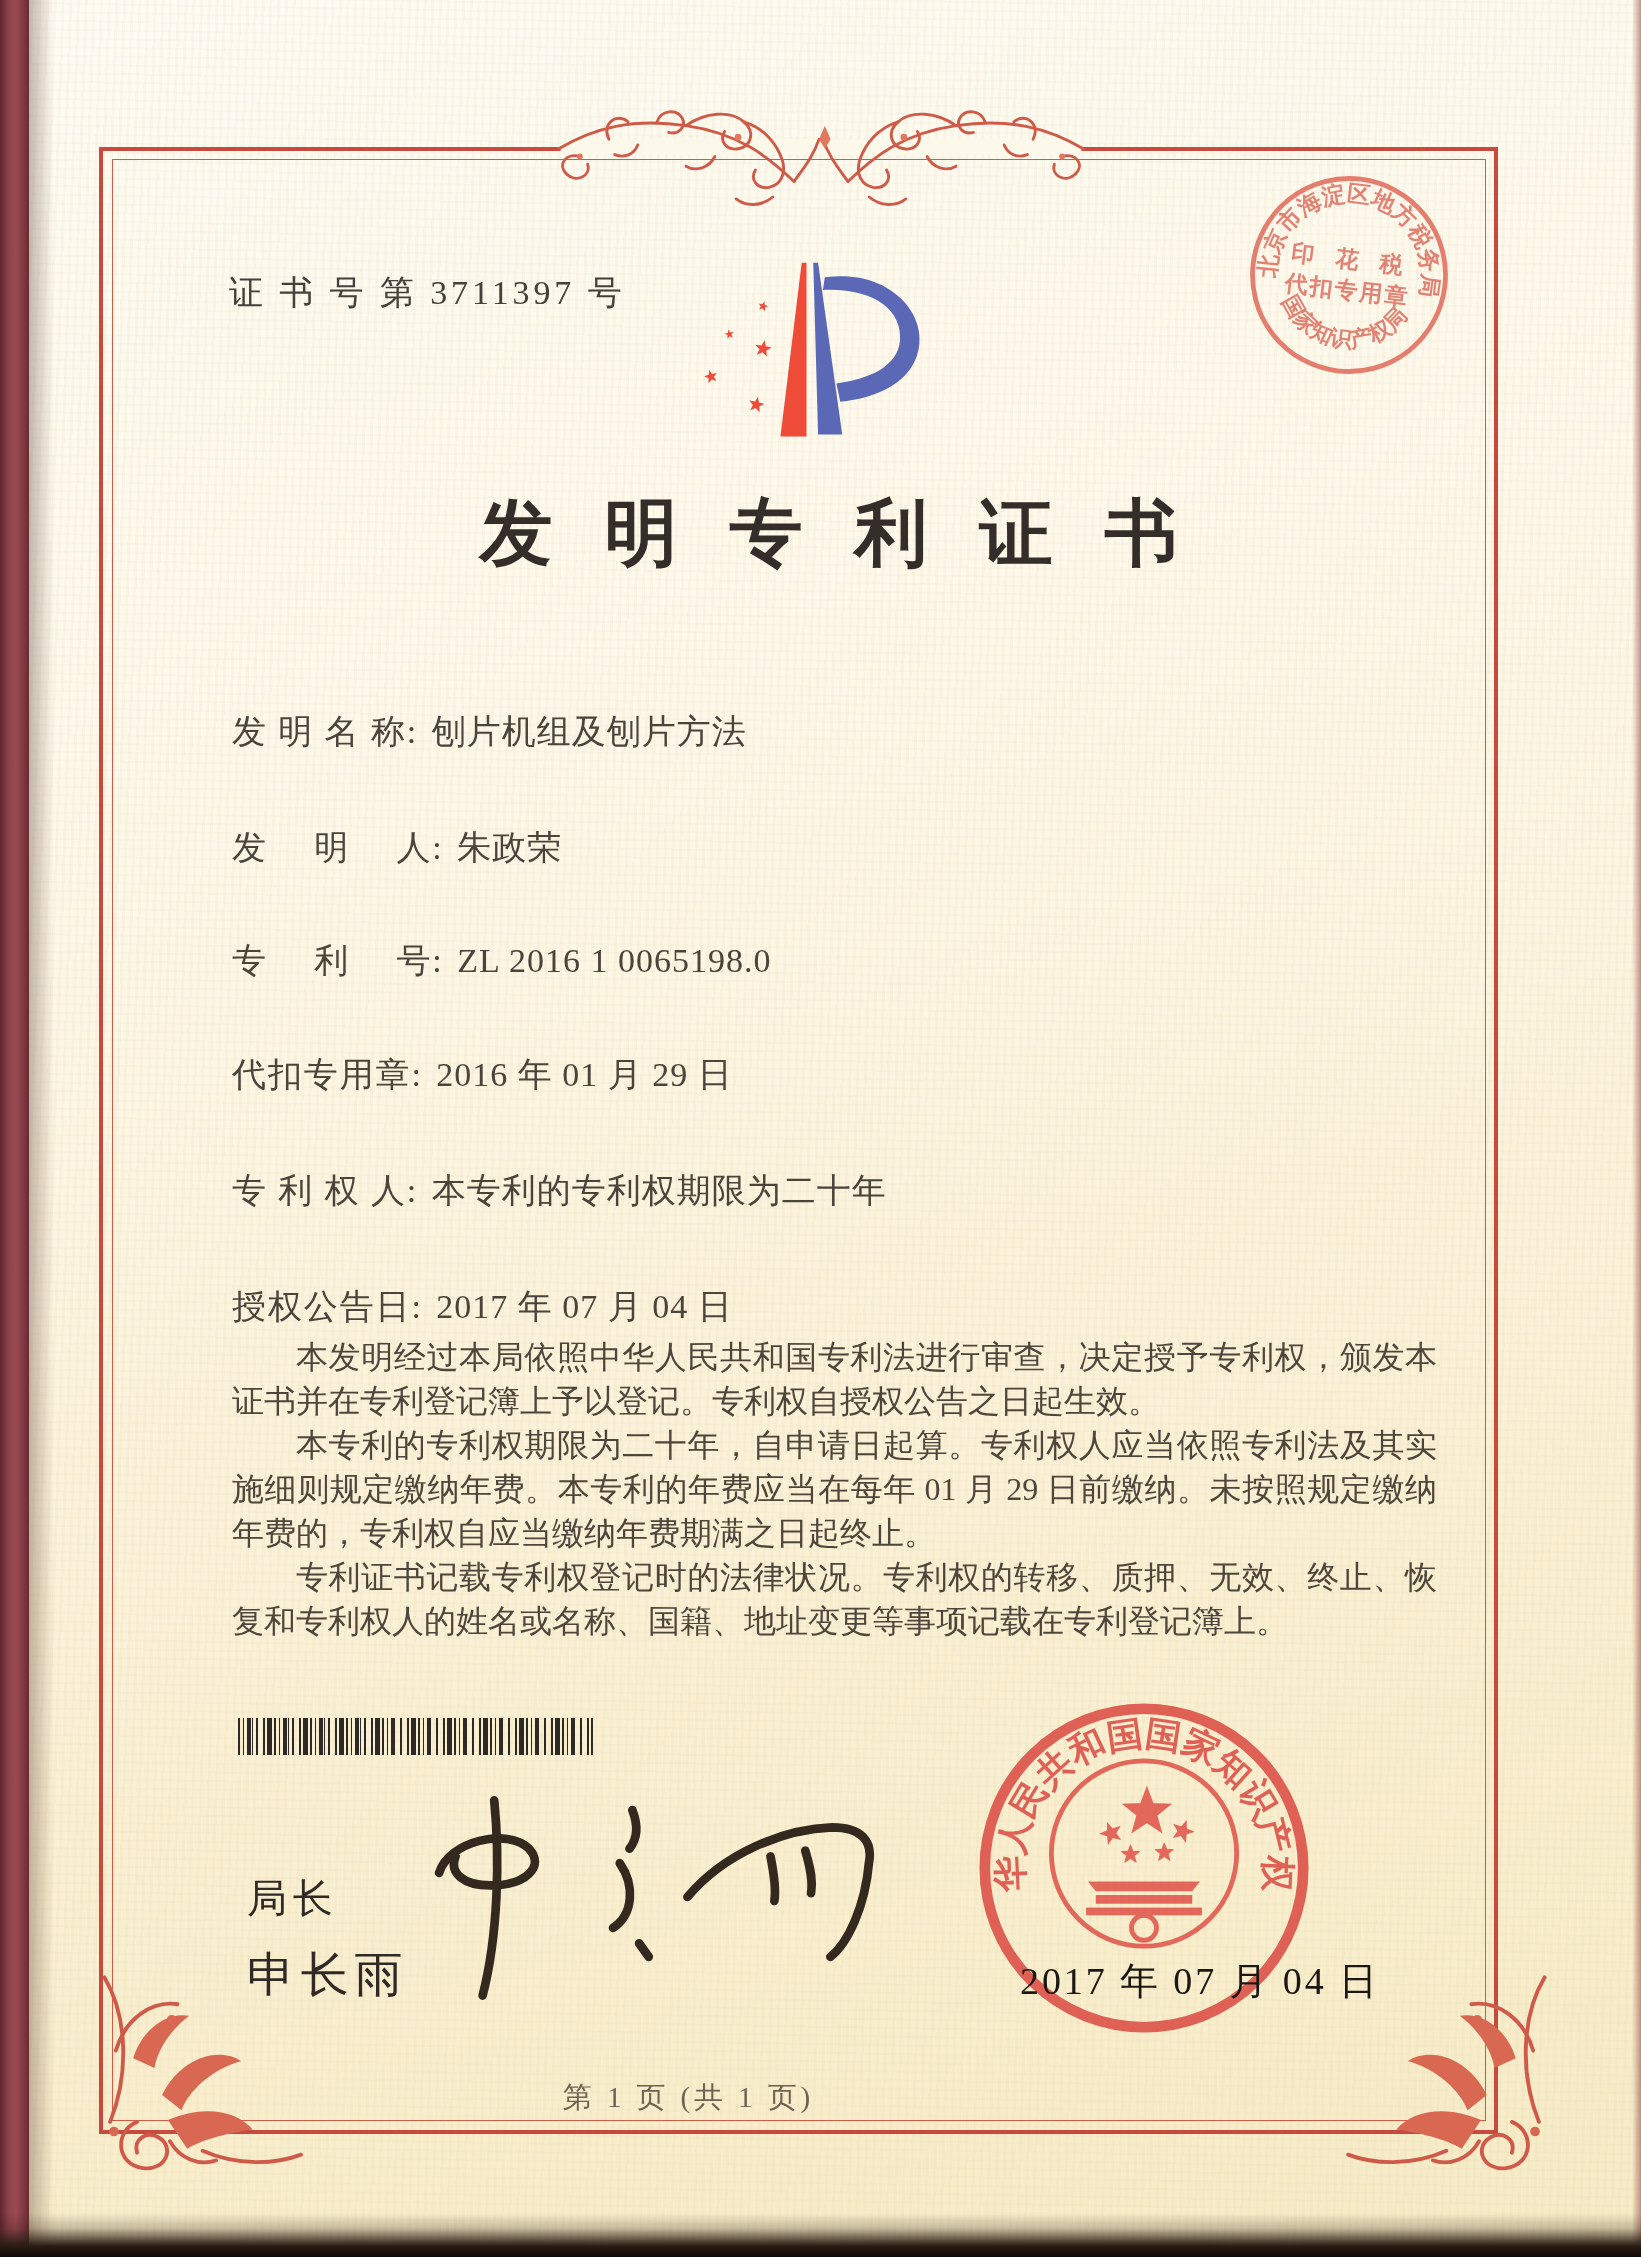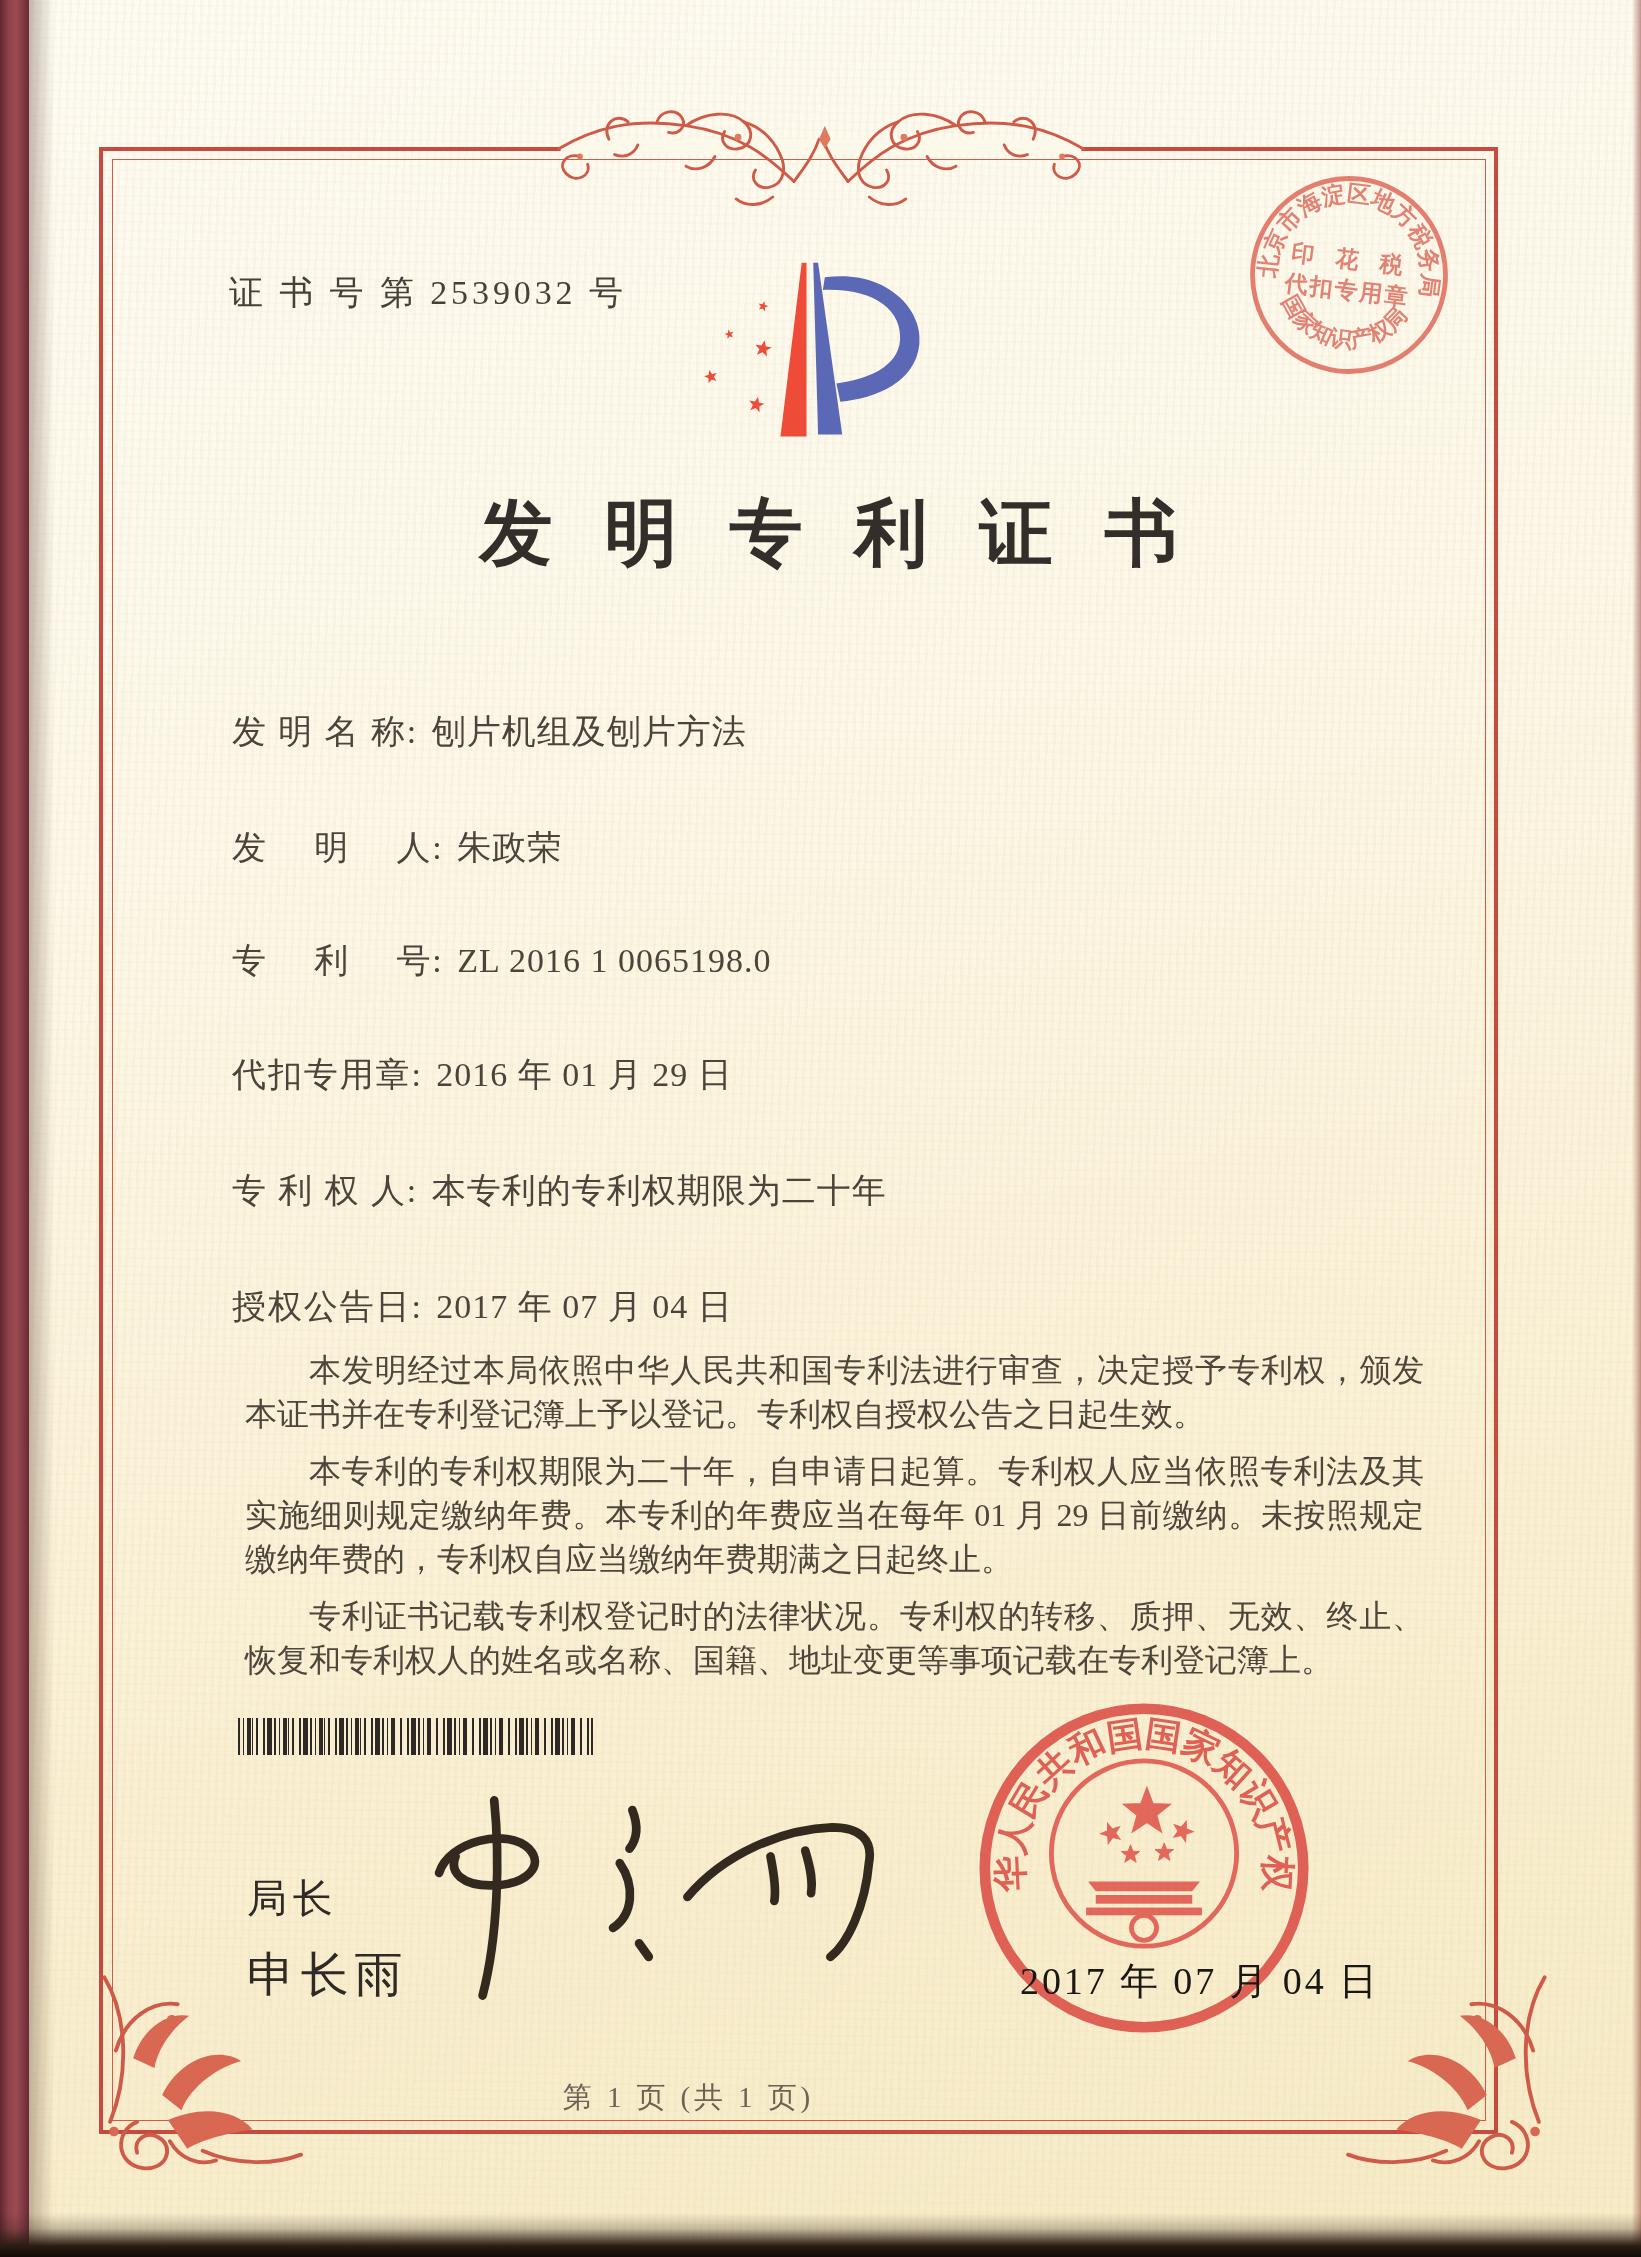--- a/index.html
+++ b/index.html
@@ -24,21 +24,21 @@
   .cert-no { position:absolute; left:229px; top:270px; font-size:34px; color:#45403a; letter-spacing:3.9px; }
   .logo { position:absolute; left:678px; top:232px; }
   .title { position:absolute; left:0; top:485px; width:1641px; text-align:center;
            font-size:73px; font-weight:600; color:#332e29; letter-spacing:52px; text-indent:52px;padding-left:8px; }
   .field { position:absolute; left:232px; font-size:34px; color:#4a443b; white-space:nowrap; }
   .field .lab { letter-spacing:1.9px; }
   .field .val { margin-left:13.5px; letter-spacing:1px; }
   .f0{top:709px} .f1{top:825px} .f2{top:938px} .f3{top:1052px} .f4{top:1168px} .f5{top:1284px}
   .paras { position:absolute; left:232px; top:1335px; width:1205px; font-size:32px;
            line-height:44px; color:#4e463b; text-align:justify; }
-  .paras p { margin:13px; text-indent:2em; }
+  .paras p { margin:0; text-indent:2em; }
   .barcode { position:absolute; left:238px; top:1718px; width:355px; height:37px;
              background:repeating-linear-gradient(90deg,#2e2925 0 1.9px,transparent 1.9px 4.8px,#2e2925 4.8px 5.8px,
                 transparent 5.8px 8.7px,#2e2925 8.7px 12.6px,transparent 12.6px 14.5px,#2e2925 14.5px 15.4px,
                 transparent 15.4px 18.3px,#2e2925 18.3px 20px,transparent 20px 25px,#2e2925 25px 27px,
                 transparent 27px 29px,#2e2925 29px 34px,transparent 34px 36px); }
   .director-title { position:absolute; left:247px; top:1871px; font-size:40px; color:#2f2a25;
                     font-family:"Liberation Sans","DejaVu Sans",sans-serif; letter-spacing:5.8px;text-align:right; }
   .director-name  { position:absolute; left:247px; top:1943px; font-size:48px; color:#2f2a25;
                     font-family:"Liberation Sans","DejaVu Sans",sans-serif; letter-spacing:5.8px; }
   .signature { position:absolute; left:415px; top:1781px; }
@@ -153,21 +153,21 @@
     <path d="M152,47 C215,38 254,80 250,116 C246,156 205,172 168,176 L164,157 C196,153 228,140 230,112 C232,82 205,58 150,60 Z" fill="#5a68b5"></path>
     <g fill="#ee4b38">
       <use href="#star" transform="translate(88,77) scale(0.55) rotate(15)"></use>
       <use href="#star" transform="translate(53,106) scale(0.5) rotate(-12)"></use>
       <use href="#star" transform="translate(88,121) scale(0.9) rotate(10)"></use>
       <use href="#star" transform="translate(34,150) scale(0.72) rotate(-15)"></use>
       <use href="#star" transform="translate(81,179) scale(0.85) rotate(12)"></use>
     </g>
   </svg>
 
-  <div class="cert-no">证 书 号 第 2539032 号</div>
+  <div class="cert-no">证 书 号 第 3711397 号</div>
   <div class="title">发明专利证书</div>
 
   <div class="field f0">
     <span class="lab">发 明 名 称:</span><span class="val">刨片机组及刨片方法</span>
   </div>
   <div class="field f1">
     <span class="lab">发　 明　 人:</span><span class="val">朱政荣</span>
   </div>
   <div class="field f2">
     <span class="lab">专　 利　 号:</span><span class="val">ZL 2016 1 0065198.0</span>

